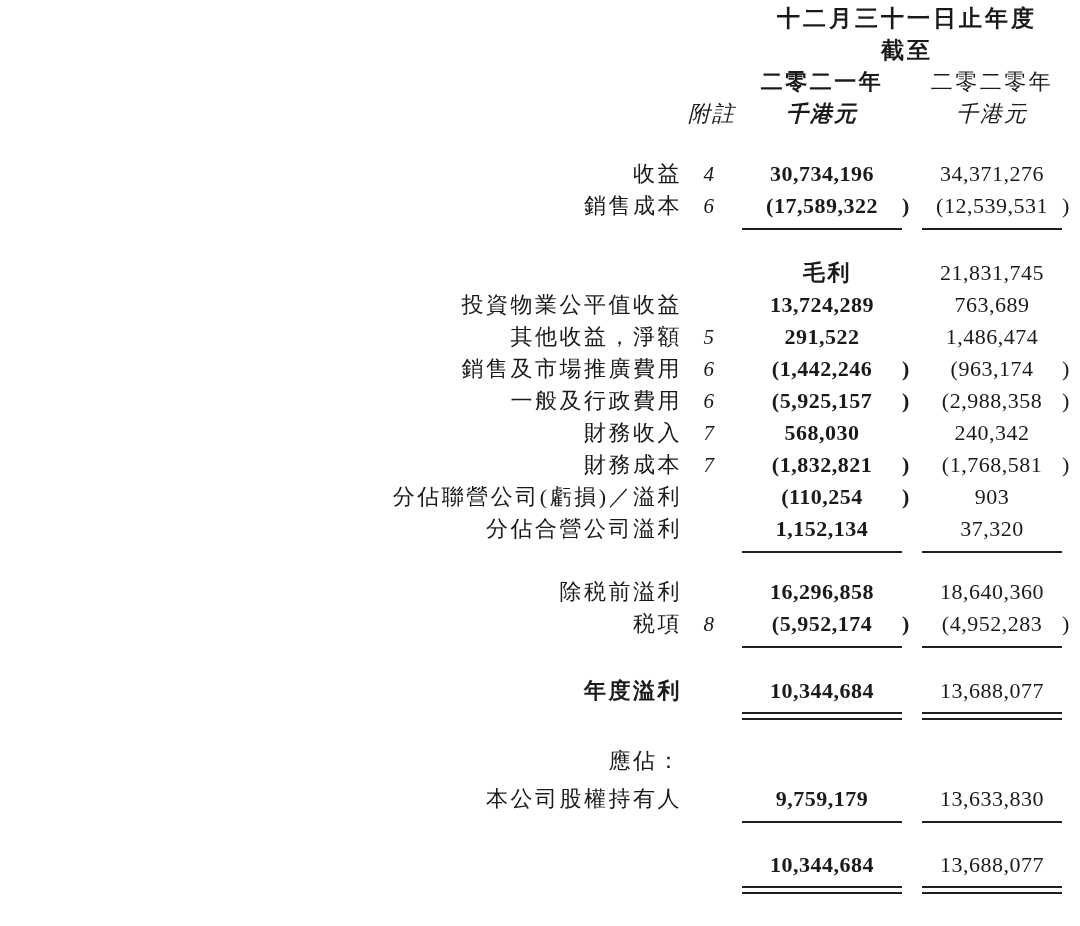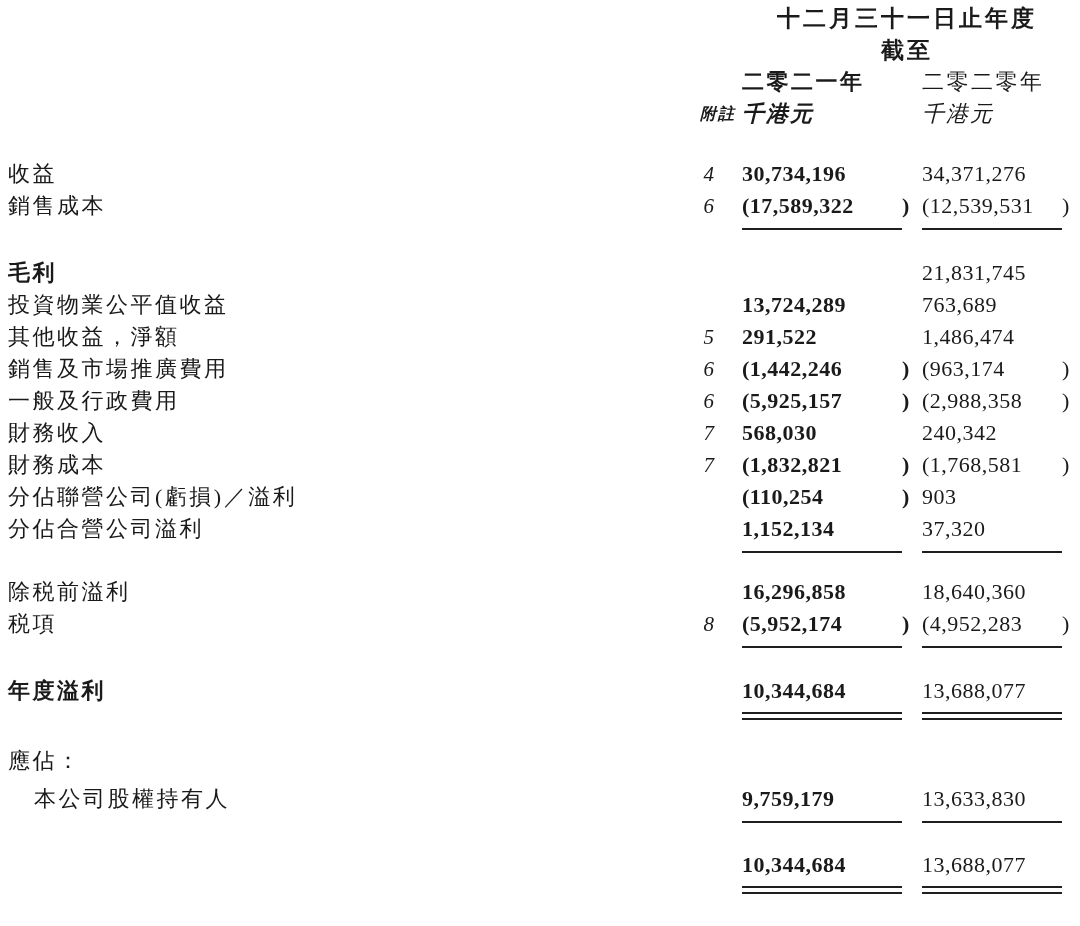--- a/index.html
+++ b/index.html
@@ -4,29 +4,29 @@
 <style>
   html,body{margin:0;padding:0;background:#ffffff;}
   body{
     width:1080px;height:926px;overflow:hidden;
     font-family:"Liberation Serif","DejaVu Serif",serif;
     color:#1a1a1a;
     -webkit-font-smoothing:antialiased;
   }
   .sheet{width:1080px;padding-top:2px;box-sizing:border-box;}
   .row{display:flex;align-items:center;height:32px;padding-right:8px;box-sizing:border-box;}
-  .lab{flex:1;padding-left:8px;font-size:22px;letter-spacing:2.5px;white-space:nowrap;}
+  .lab{flex:1;padding-left:8px;font-size:22px;letter-spacing:2.5px;white-space:nowrap;text-align:right;}
   .lab.ind{padding-left:34px;}
   .note{width:60px;text-align:right;padding-right:28px;box-sizing:border-box;
         font-style:italic;font-size:21px;}
-  .note.hdr{padding-right:6px;font-size:16px;letter-spacing:2px;font-weight:bold;}
+  .note.hdr{padding-right:6px;font-size:22px;letter-spacing:2px;}
   .c1{width:170px;display:flex;align-items:baseline;}
   .c2{width:150px;display:flex;align-items:baseline;}
   .gapcol{width:10px;}
-  .digits{flex:1;text-align:left;font-size:22px;letter-spacing:0.5px;white-space:nowrap;}
+  .digits{flex:1;text-align:center;font-size:22px;letter-spacing:0.5px;white-space:nowrap;}
   .hang{width:10px;font-size:22px;text-align:left;}
   .c1 .digits,.c1 .hang{font-weight:bold;}
   .b{font-weight:bold;}
   .hdrspan{width:330px;text-align:center;font-size:23px;font-weight:bold;letter-spacing:3px;white-space:nowrap;}
   .yr{font-size:22px;letter-spacing:2.5px;}
   .unit{font-size:22px;letter-spacing:2px;font-style:italic;}
   
   .rrow{display:flex;padding-right:8px;box-sizing:border-box;padding-top:6px;height:8px;align-items:flex-end;}
   .rrow.dbl{padding-top:4px;height:13px;}
   .z1{width:170px;}

